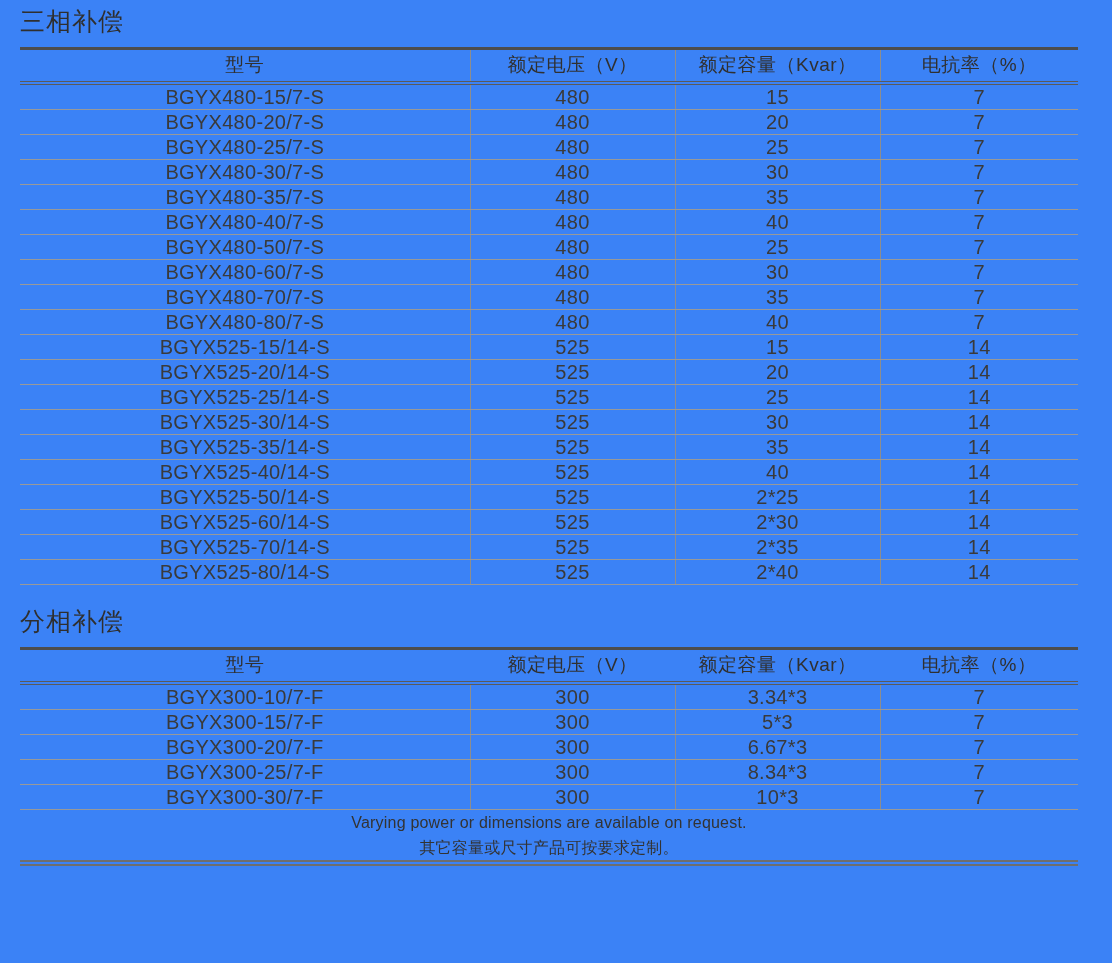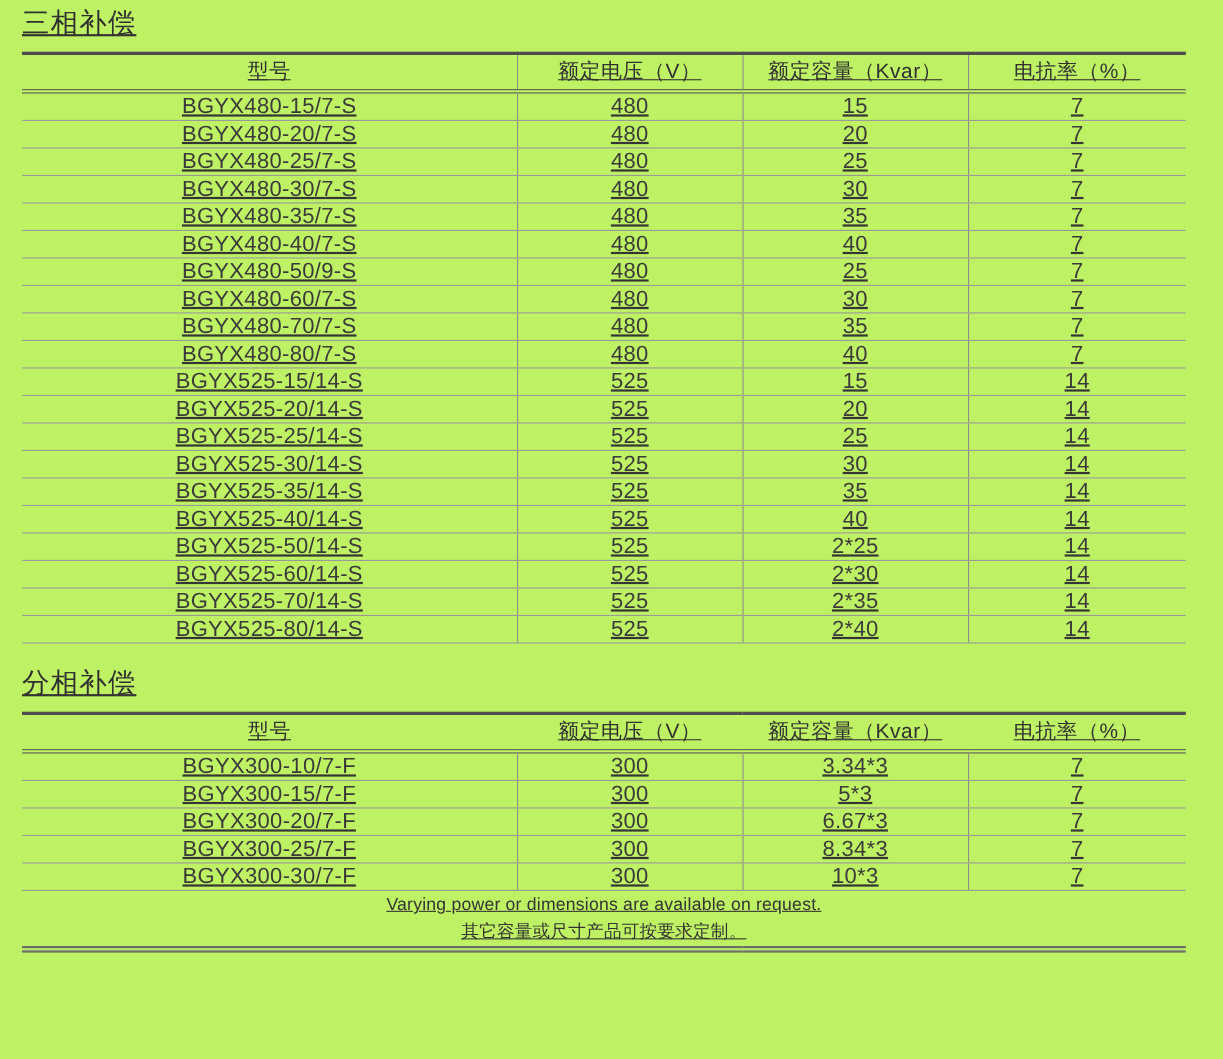--- a/index.html
+++ b/index.html
@@ -4,27 +4,26 @@
 <style>
   html, body {
     margin: 0;
     padding: 0;
     background: #ffffff;
   }
   .page {
     position: relative;
     width: 1112px;
     height: 963px;
-    background: #bef264;
+    background: #3b82f6;
     font-family: "Liberation Sans", "DejaVu Sans", sans-serif;
     color: #353535;
     box-sizing: border-box;
     padding: 6px 0 0 20px;
     overflow: hidden;
-    text-decoration: underline;
   }
   .section-title {
     font-size: 25px;
     font-weight: 500;
     letter-spacing: 1px;
     color: #2f2f2f;
     margin: 0 0 11px 0;
     line-height: 30px;
   }
   .section-two {
@@ -138,21 +137,21 @@
             <td>35</td>
             <td>7</td>
           </tr>
           <tr>
             <td>BGYX480-40/7-S</td>
             <td>480</td>
             <td>40</td>
             <td>7</td>
           </tr>
           <tr>
-            <td>BGYX480-50/9-S</td>
+            <td>BGYX480-50/7-S</td>
             <td>480</td>
             <td>25</td>
             <td>7</td>
           </tr>
           <tr>
             <td>BGYX480-60/7-S</td>
             <td>480</td>
             <td>30</td>
             <td>7</td>
           </tr>

